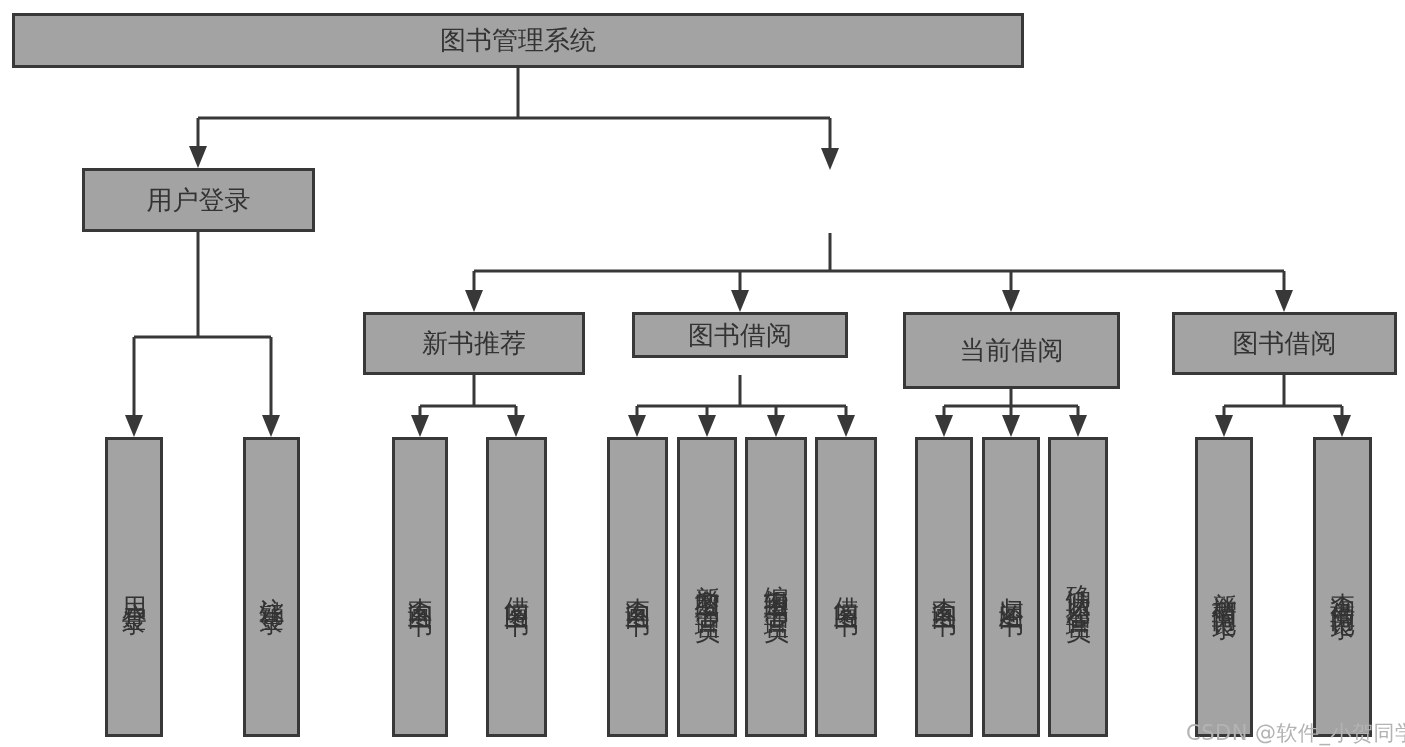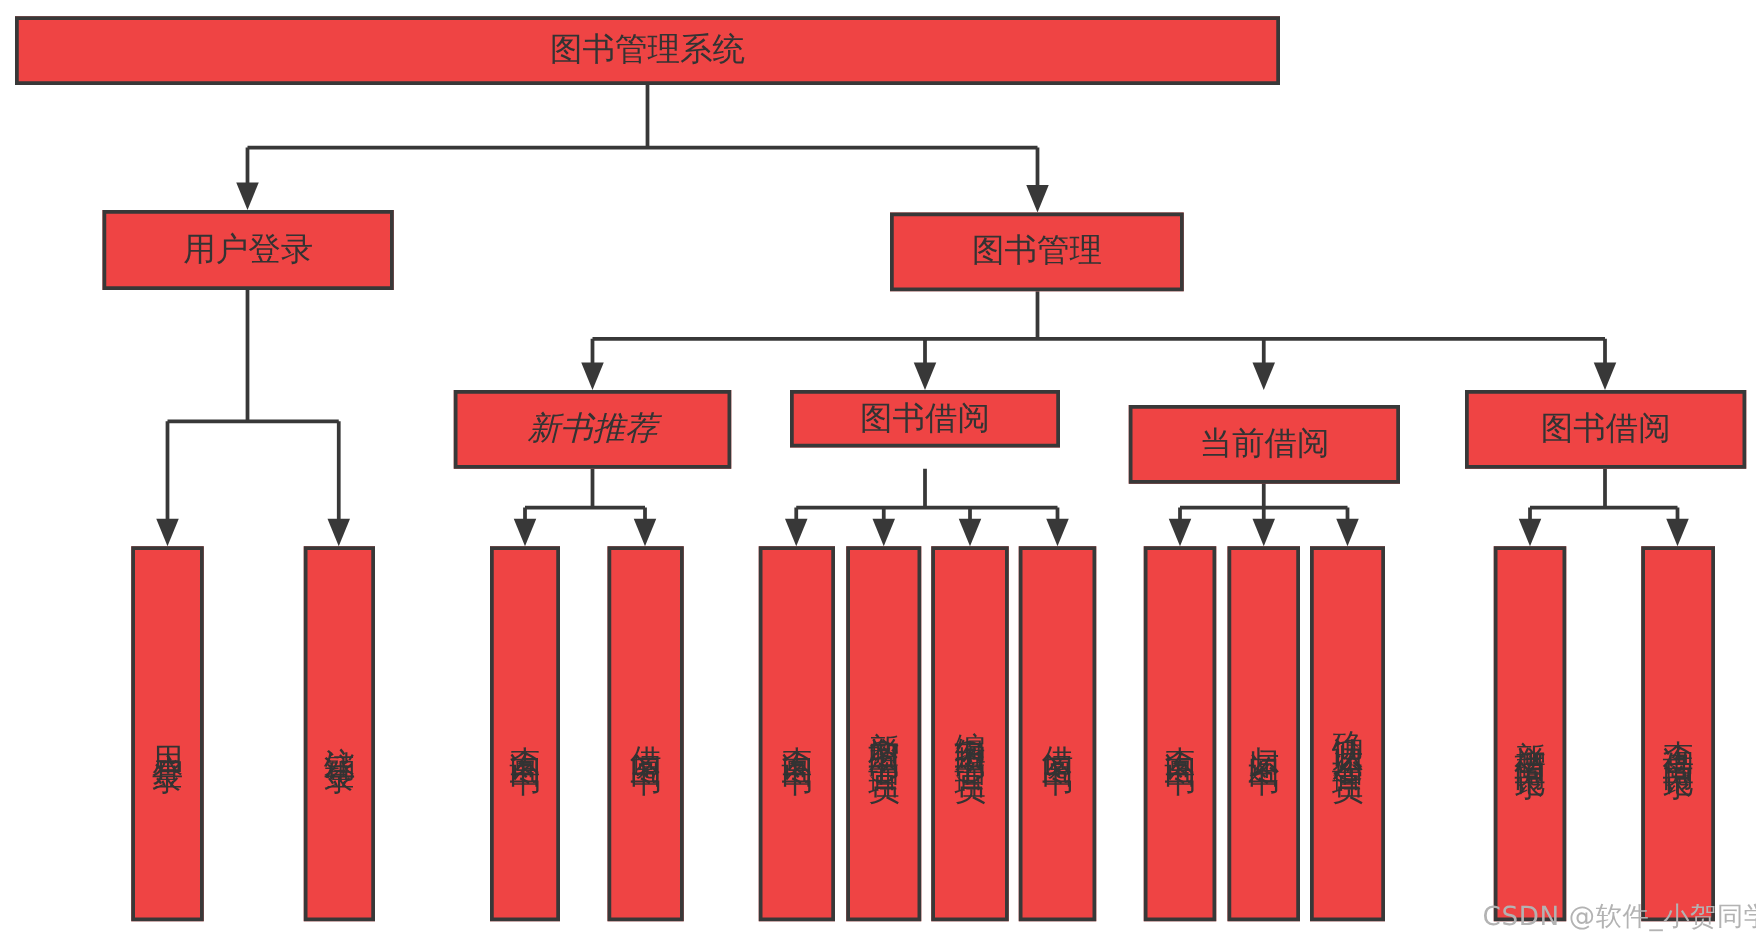--- a/index.html
+++ b/index.html
@@ -25,21 +25,21 @@
   svg.connectors path {
     stroke: var(--line);
     stroke-width: 3;
     fill: none;
   }
   svg.connectors polygon { fill: var(--line); }
   .node {
     position: absolute;
     box-sizing: border-box;
     border: 3px solid var(--line);
-    background: #ef4444;
+    background: #a3a3a3;
     color: var(--text);
     font-size: 26px;
     display: flex;
     align-items: center;
     justify-content: center;
     text-align: center;
     line-height: 1.25;
     white-space: nowrap;
   }
   .node.vert {
@@ -97,25 +97,24 @@
     <polygon points="1069,415 1087,415 1078,437"></polygon>
 
     <path d="M1284 375 V406 M1224 406 H1342 M1224 406 V425 M1342 406 V425"></path>
     <polygon points="1215,415 1233,415 1224,437"></polygon>
     <polygon points="1333,415 1351,415 1342,437"></polygon>
   </svg>
 
   <div class="node" style="left:12px; top:13px; width:1012px; height:55px;">图书管理系统</div>
 
   <div class="node" style="left:82px; top:168px; width:233px; height:64px;">用户登录</div>
-  <div class="node" style="left:712px; top:170px; width:235px; height:63px;">图书管理</div>
 
-  <div class="node" style="left:363px; top:312px; width:222px; height:63px;font-style:italic;">新书推荐</div>
+  <div class="node" style="left:363px; top:312px; width:222px; height:63px;">新书推荐</div>
   <div class="node" style="left:632px; top:312px; width:216px; height:46px;">图书借阅</div>
-  <div class="node" style="left:903px; top:324px; width:217px; height:63px;">当前借阅</div>
+  <div class="node" style="left:903px; top:312px; width:217px; height:77px;">当前借阅</div>
   <div class="node" style="left:1172px; top:312px; width:225px; height:63px;">图书借阅</div>
 
   <div class="node vert" style="left:105px; top:437px; width:58px; height:300px;">用户登录</div>
   <div class="node vert" style="left:243px; top:437px; width:57px; height:300px;">注销登录</div>
 
   <div class="node vert" style="left:392px; top:437px; width:56px; height:300px;">查询图书</div>
   <div class="node vert" style="left:486px; top:437px; width:61px; height:300px;">借阅图书</div>
 
   <div class="node vert" style="left:607px; top:437px; width:61px; height:300px;">查询图书</div>
   <div class="node vert" style="left:677px; top:437px; width:60px; height:300px;">新增图书（管理员）</div>

